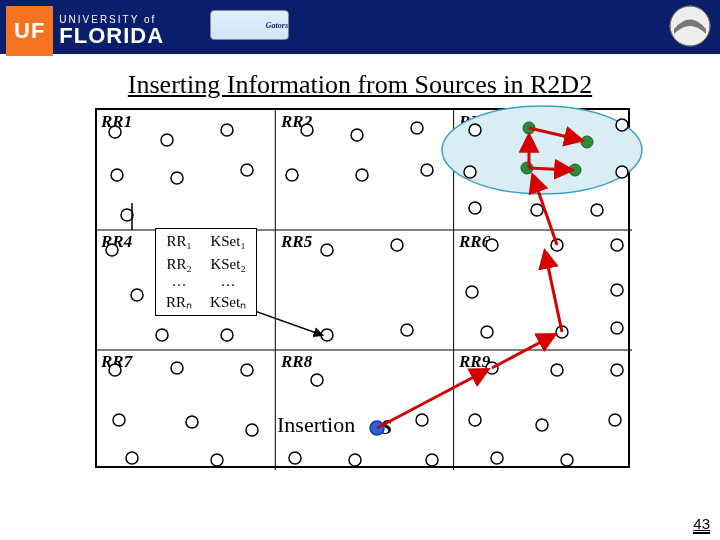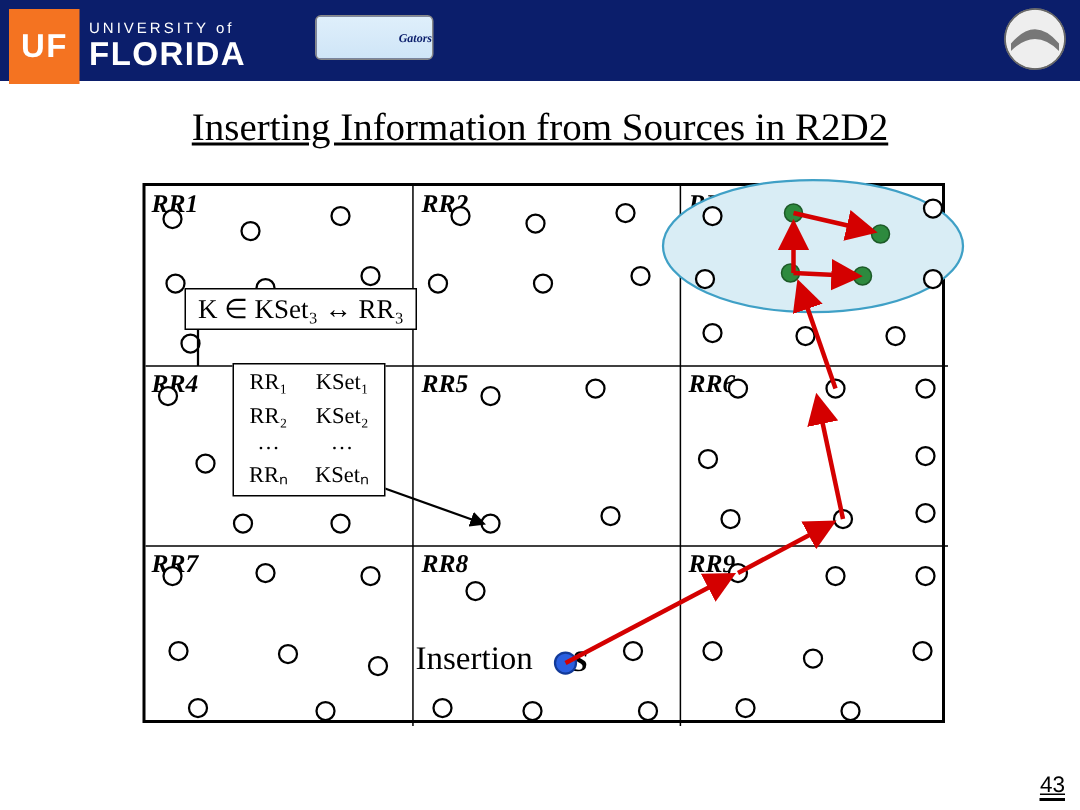--- a/index.html
+++ b/index.html
@@ -63,21 +63,21 @@
     left: 0; top: 70px;
     width: 720px;
     text-align: center;
     font-size: 26px;
     text-decoration: underline;
   }
 
   .diagram {
     position: absolute;
     left: 95px;
-    top: 122px;
+    top: 108px;
     width: 535px;
     height: 360px;
     border: 2.5px solid #000;
   }
   .diagram svg {
     position: absolute; left: 0; top: 0;
     width: 535px; height: 360px;
     overflow: visible;
   }
   .cell-label {
@@ -267,23 +267,20 @@
     <line x1="155" y1="200" x2="225" y2="225" stroke="#000" stroke-width="1.5" marker-end="url(#arrB)"></line>
     <defs>
       <marker id="arrB" viewBox="0 0 10 10" refX="8" refY="5" markerWidth="7" markerHeight="7" orient="auto">
         <path d="M0 0 L10 5 L0 10 Z" fill="#000"></path>
       </marker>
     </defs>
 
     <line x1="35" y1="93" x2="35" y2="120" stroke="#000" stroke-width="1.5"></line>
   </svg>
 
-  <div class="derive-box" style="left:26px;top:68px">
-    <span>K ∈ KSet₃ ↔ RR₃</span>
-  </div>
 
   <table class="kset-table" style="left:58px;top:118px">
     <tbody>
         <tr>
       <td>RR₁</td>
       <td>KSet₁</td>
     </tr>
     <tr class="hrule">
       <td>RR₂</td>
       <td>KSet₂</td>

